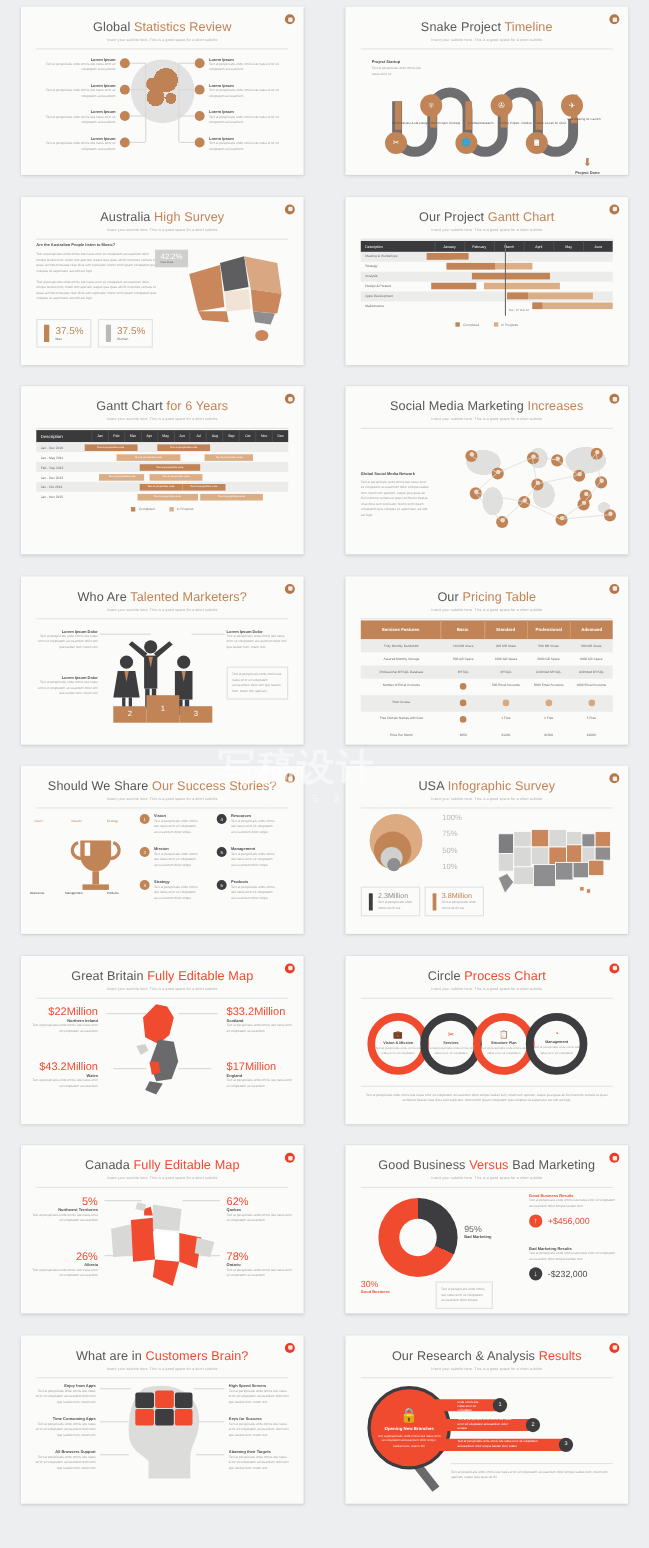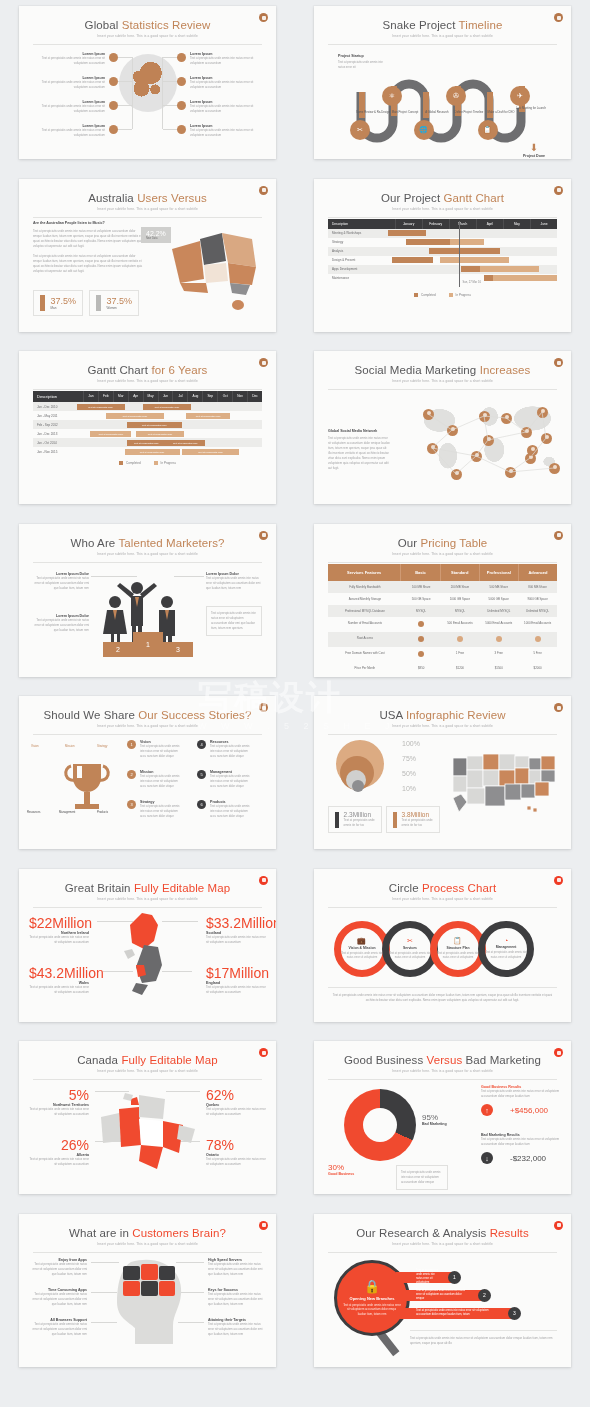--- a/index.html
+++ b/index.html
@@ -119,39 +119,39 @@
   .chk { display:inline-block; width:6px; height:6px; border-radius:50%; background:#c08457; }
   .chk.lite { background:#d9a87f; }
   .numitem { position:absolute; display:flex; gap:4px; }
   .numcircle { width:9px; height:9px; border-radius:50%; background:#c08457; color:#fff; font-size:4px;
                display:flex; align-items:center; justify-content:center; flex:none; }
   .numcircle.dark { background:#3d3d3f; }
 
   
   .bubble { position:absolute; border-radius:50%; }
   .usmap { position:absolute; right:2px; top:14px; width:120px; height:72px; }
-  .bignum { font-size:14px; color:#f04a2f; }
+  .bignum { font-size:10px; color:#f04a2f; }
   .leader { position:absolute; border-top:1px solid #d8d8d6; }
 
   
   .ring { position:absolute; width:56px; height:56px; border-radius:50%; border:7px solid #3d3d3f; }
   .ring.red { border-color:#f04a2f; }
   .ringinner { position:absolute; inset:0; display:flex; flex-direction:column; align-items:center;
                justify-content:center; text-align:center; }
   .ringinner .t { font-size:3.4px; font-weight:bold; color:#4a4a4c; margin-bottom:2px;}
   .ringinner .d { font-size:2.7px; color:#a4a4a6; line-height:1.6; width:42px;}
 
   
   .donut { position:absolute; width:72px; height:72px; border-radius:50%;
            background: conic-gradient(#3d3d3f 0 32%, #f04a2f 32% 100%); }
   .donut:after{ content:""; position:absolute; inset:19px; border-radius:50%; background:#fbfbfa; }
   .arrowcircle { width:12px; height:12px; border-radius:50%; background:#f04a2f; color:#fff;
                  display:flex; align-items:center; justify-content:center; font-size:7px; flex:none;}
   .arrowcircle.dark { background:#3d3d3f; }
-  .money { font-size:8px; color:#4a4a4c;margin-left:12px; }
+  .money { font-size:8px; color:#4a4a4c; }
   .brainpiece { position:absolute; background:#f04a2f; border-radius:2px; }
   .brainpiece.dark { background:#3d3d3f; }
 
   
   .magcircle { position:absolute; width:76px; height:76px; border-radius:50%; background:#f04a2f;
                border:3px solid #3d3d3f; display:flex; flex-direction:column; align-items:center;
                justify-content:center; text-align:center; }
   .maghandle { position:absolute; width:8px; height:40px; background:#6a6a6c; transform:rotate(-38deg); }
   .ribbon { position:absolute; height:11px; background:#f04a2f; border-radius:0 6px 6px 0;
             display:flex; align-items:center; }
@@ -276,21 +276,21 @@
       </div>
     </div>
   </div>
     </div>
 
   <div class="cell">
       <div class="slide">
     <div class="badge">
           <i></i>
         </div>
-    <div class="title"><span>Australia</span> <span class="hl">Users Versus</span></div>
+    <div class="title"><span>Australia</span> <span class="hl">High Survey</span></div>
     <div class="sub">Insert your subtitle here. This is a good space for a short subtitle</div>
     <div class="rule"></div>
     <div class="body">
       <div style="position:absolute;left:14px;top:4px;width:110px">
         <div class="h6">Are the Australian People listen to Music?</div>
         <div class="p6" style="margin-top:4px">Text at perspiciatis unde omnis iste natus error sit voluptatem accusantium dolor emque laudan tium, totam rem aperiam, eaque ipsa quae ab illo inventore veritatis et quasi architecto beatae vitae dicta sunt explicabo. Nemo enim ipsam voluptatem quia voluptas sit aspernatur aut odit aut fugit.</div>
         <div class="p6" style="margin-top:5px">Text at perspiciatis unde omnis iste natus error sit voluptatem accusantium dolor emque laudan tium, totam rem aperiam, eaque ipsa quae ab illo inventore veritatis et quasi architecto beatae vitae dicta sunt explicabo. Nemo enim ipsam voluptatem quia voluptas sit aspernatur aut odit aut fugit.</div>
       </div>
       <div class="statbox" style="left:14px;top:73px;width:50px">
         <div class="person"></div>
@@ -719,21 +719,21 @@
           </div>
     </div>
   </div>
     </div>
 
   <div class="cell">
       <div class="slide">
     <div class="badge">
           <i></i>
         </div>
-    <div class="title"><span>USA</span> <span class="hl">Infographic Review</span></div>
+    <div class="title"><span>USA</span> <span class="hl">Infographic Survey</span></div>
     <div class="sub">Insert your subtitle here. This is a good space for a short subtitle</div>
     <div class="rule"></div>
     <div class="body">
       <div>
         <div class="bubble" style="left:22px;top:6px;width:48px;height:48px;background:#dcab82"></div>
         <div class="bubble" style="left:26px;top:22px;width:34px;height:34px;background:#c08457"></div>
         <div class="bubble" style="left:32px;top:36px;width:20px;height:20px;background:#d0d0ce"></div>
         <div class="bubble" style="left:38px;top:46px;width:12px;height:12px;background:#8e8e90"></div>
       </div>
       <div style="position:absolute;left:88px;top:6px;font-size:7px;color:#b8b8b6">100%</div>

